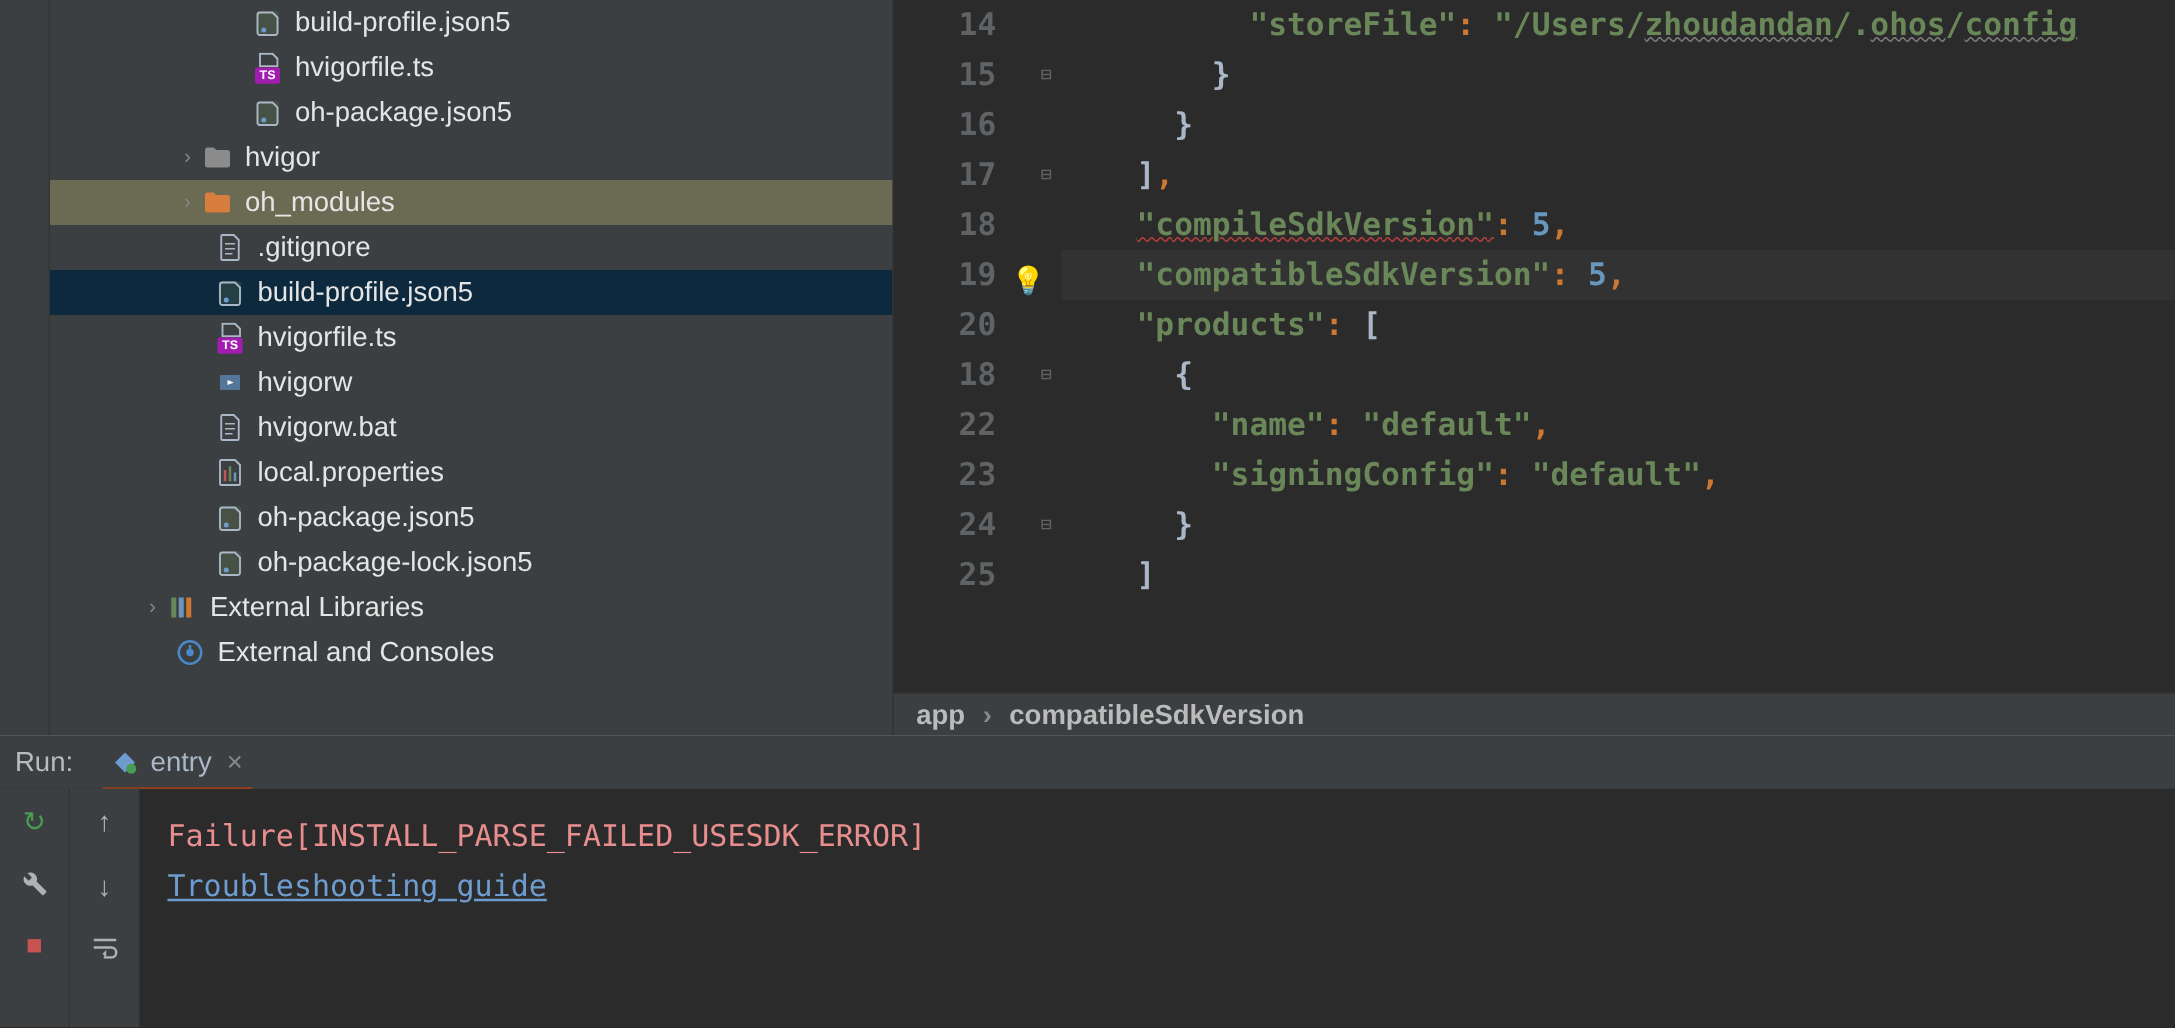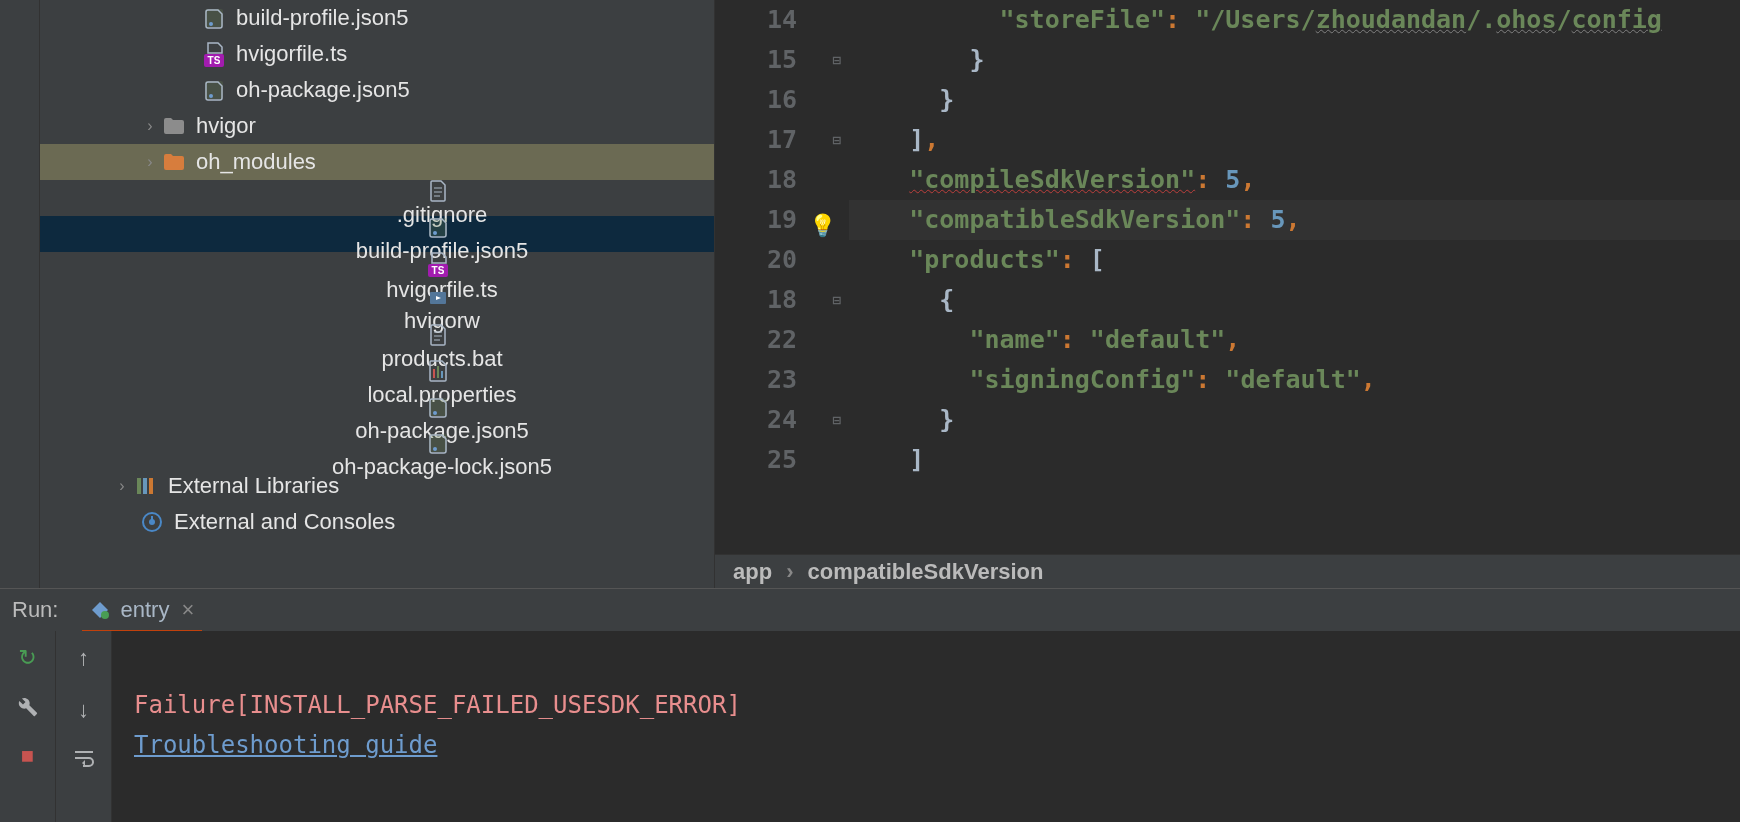--- a/index.html
+++ b/index.html
@@ -53,21 +53,21 @@
 .icon-ts-badge {
   background: #a21caf;
   color: white;
   font-size: 10px;
   font-weight: bold;
   padding: 1px 4px;
   border-radius: 2px;
 }
 .label { color: #e5e5e5; }
 .indent-1 { padding-left: 100px; }
-.indent-2 { padding-left: 130px; flex-direction: column; }
+.indent-2 { padding-left: 130px; }
 .indent-3 { padding-left: 160px; }
 .indent-root { padding-left: 72px; }
 .indent-lib { padding-left: 98px; }
 
 .editor {
   flex: 1;
   background: #2b2b2b;
   display: flex;
   flex-direction: column;
   min-width: 0;
@@ -180,21 +180,20 @@
   font-size: 22px;
 }
 .tool-btn.green { color: #499c54; }
 .tool-btn.red { color: #c75450; }
 .run-output {
   flex: 1;
   padding: 18px 22px;
   font-family: "Menlo", monospace;
   font-size: 24px;
   line-height: 40px;
-  margin-top: 36px;
 }
 .out-fail { color: #e88e8e; }
 .out-link { color: #6e9cce; text-decoration: underline; cursor: pointer; }
 
 .left-strip {
   width: 40px;
   background: #3c3f41;
   border-right: 1px solid #323232;
 }
 .top-wrap { display: flex; flex: 1; min-height: 0; }
@@ -297,21 +296,21 @@
             </span>
             <span class="label">hvigorw</span>
           </div>
           <div class="tree-item indent-2">
             <span class="icon-box">
               <svg width="18" height="22" viewBox="0 0 18 22">
                 <path d="M3 1h9l4 4v15a1 1 0 0 1-1 1H3a1 1 0 0 1-1-1V2a1 1 0 0 1 1-1z" fill="none" stroke="#a9b7c6" stroke-width="1.5"></path>
                 <path d="M5 8h8M5 12h8M5 16h6" stroke="#a9b7c6" stroke-width="1.2"></path>
               </svg>
             </span>
-            <span class="label">products.bat</span>
+            <span class="label">hvigorw.bat</span>
           </div>
           <div class="tree-item indent-2">
             <span class="icon-box">
               <svg width="20" height="22" viewBox="0 0 20 22">
                 <path d="M3 1h11l4 4v15a1 1 0 0 1-1 1H3a1 1 0 0 1-1-1V2a1 1 0 0 1 1-1z" fill="none" stroke="#a9b7c6" stroke-width="1.5"></path>
                 <rect x="5" y="9" width="2" height="9" fill="#c75450"></rect>
                 <rect x="9" y="6" width="2" height="12" fill="#6a8759"></rect>
                 <rect x="13" y="11" width="2" height="7" fill="#6897bb"></rect>
               </svg>
             </span>

